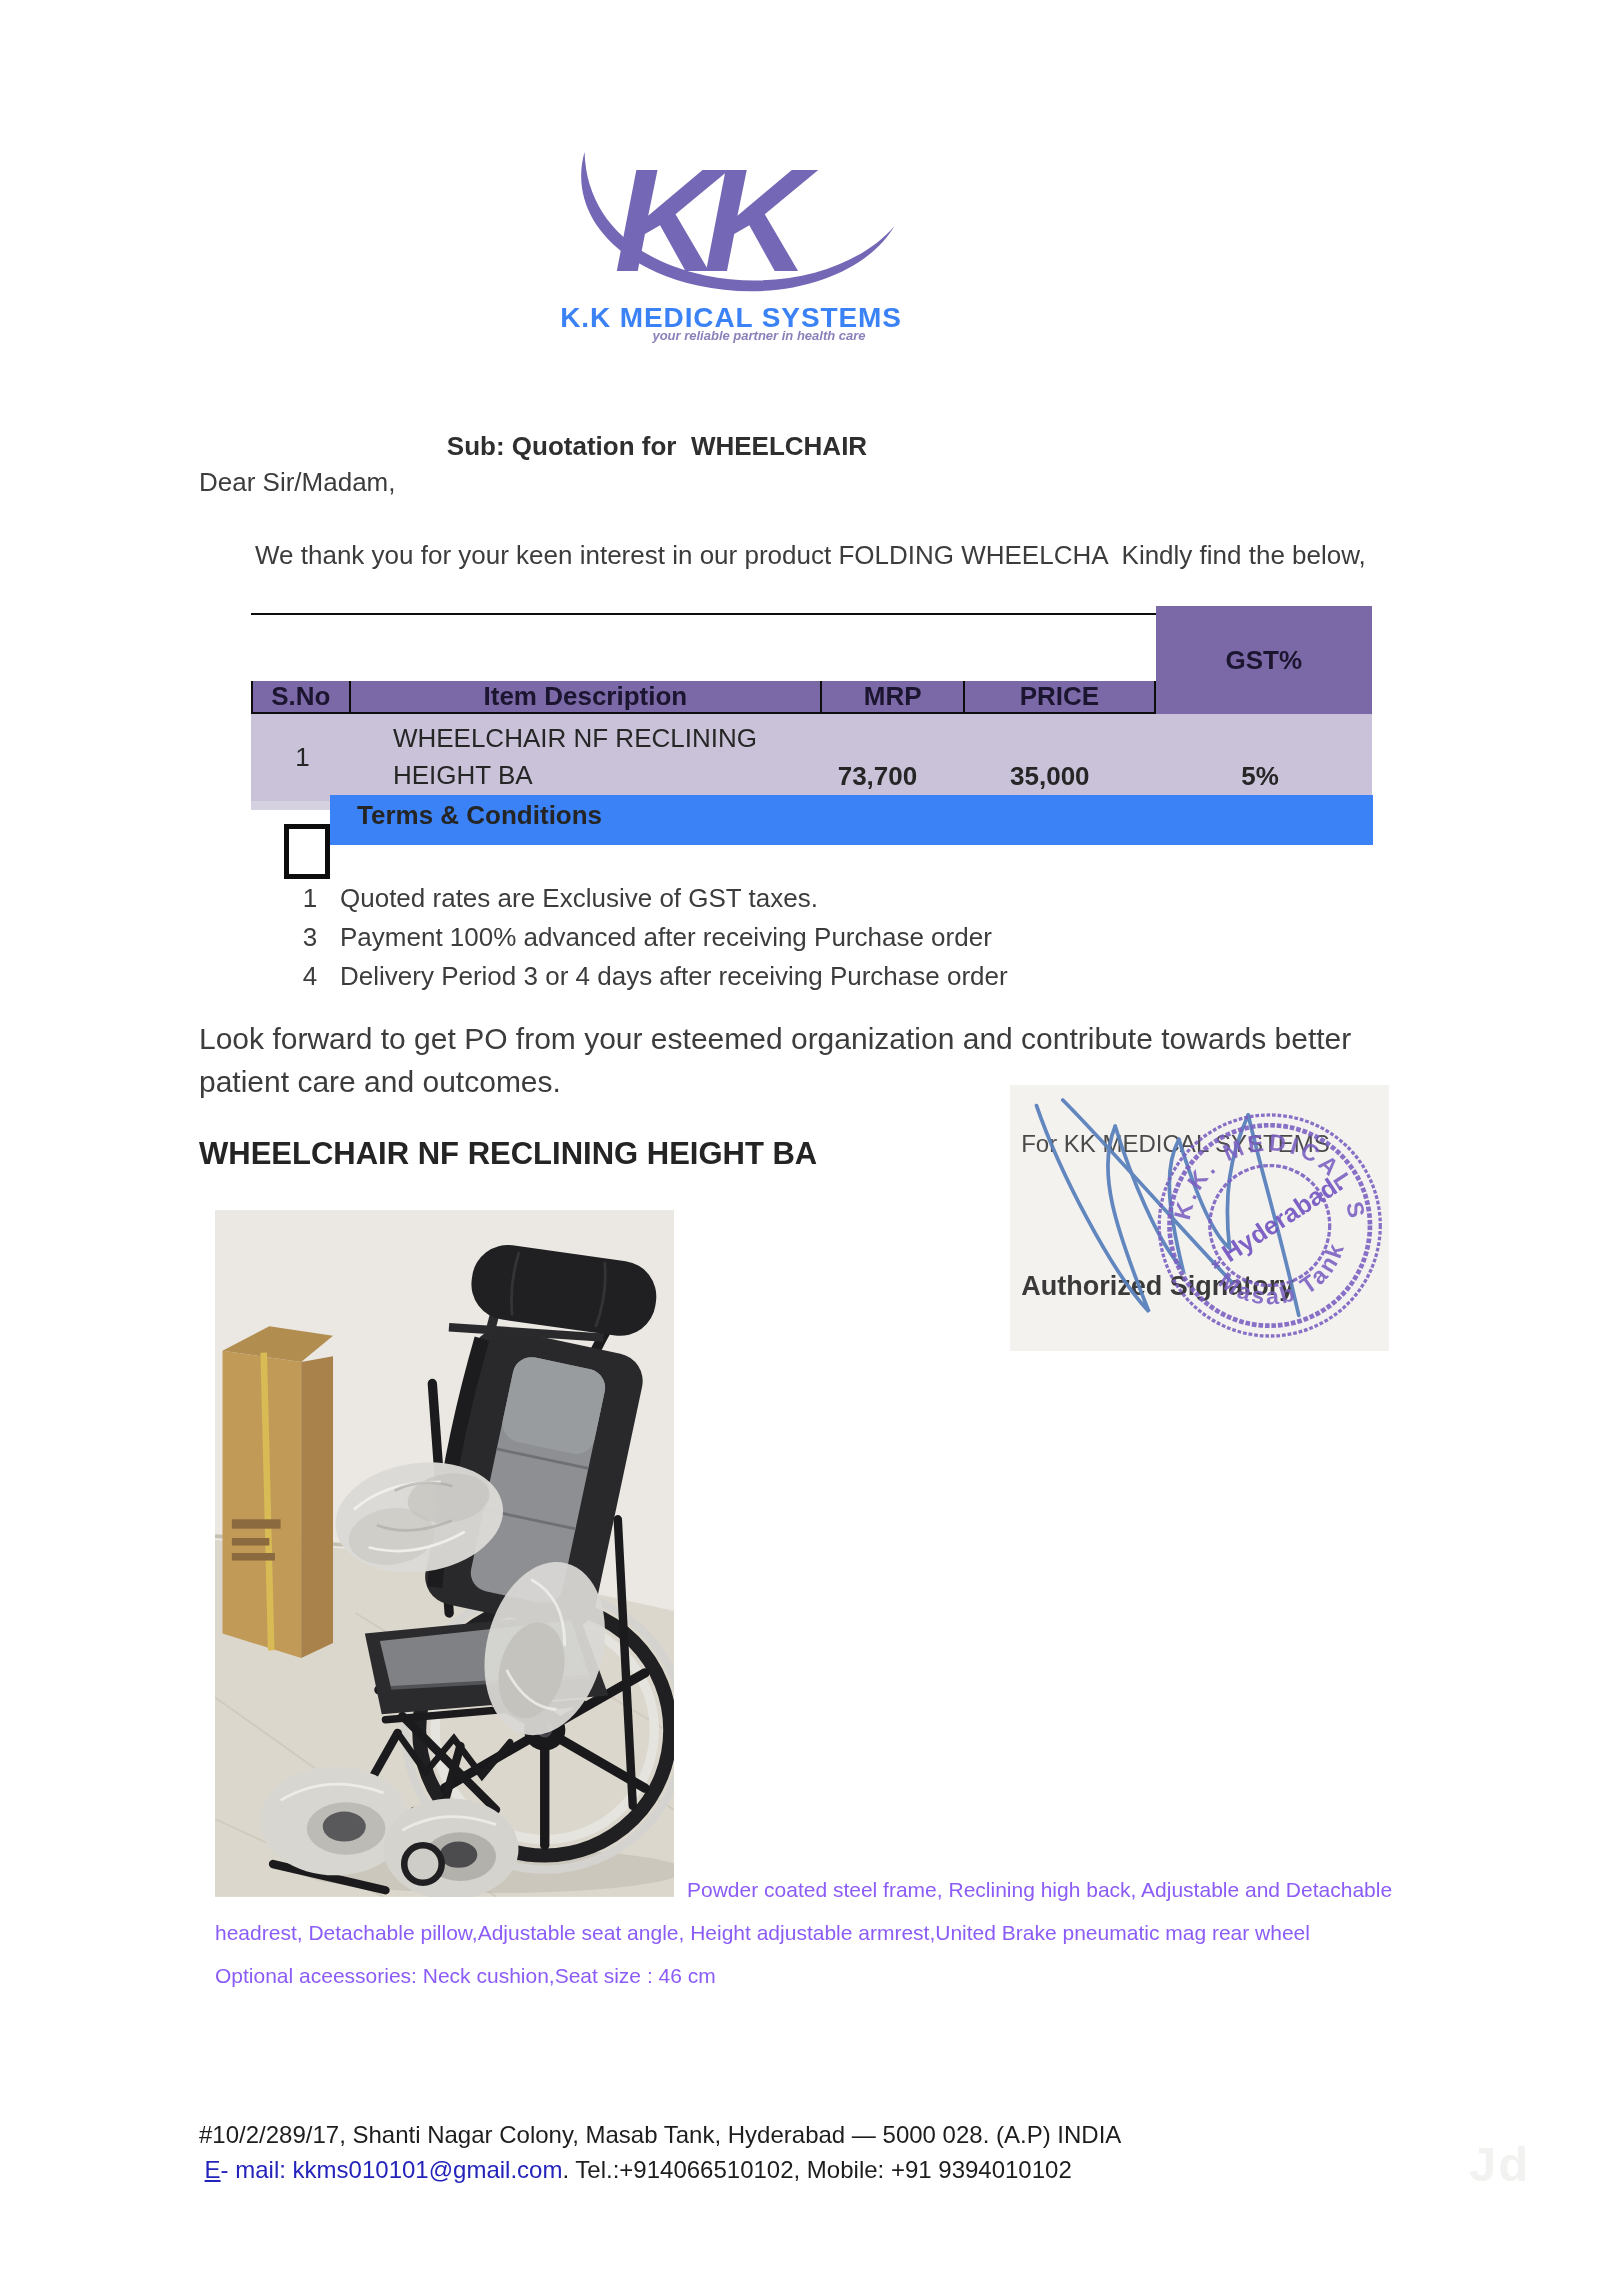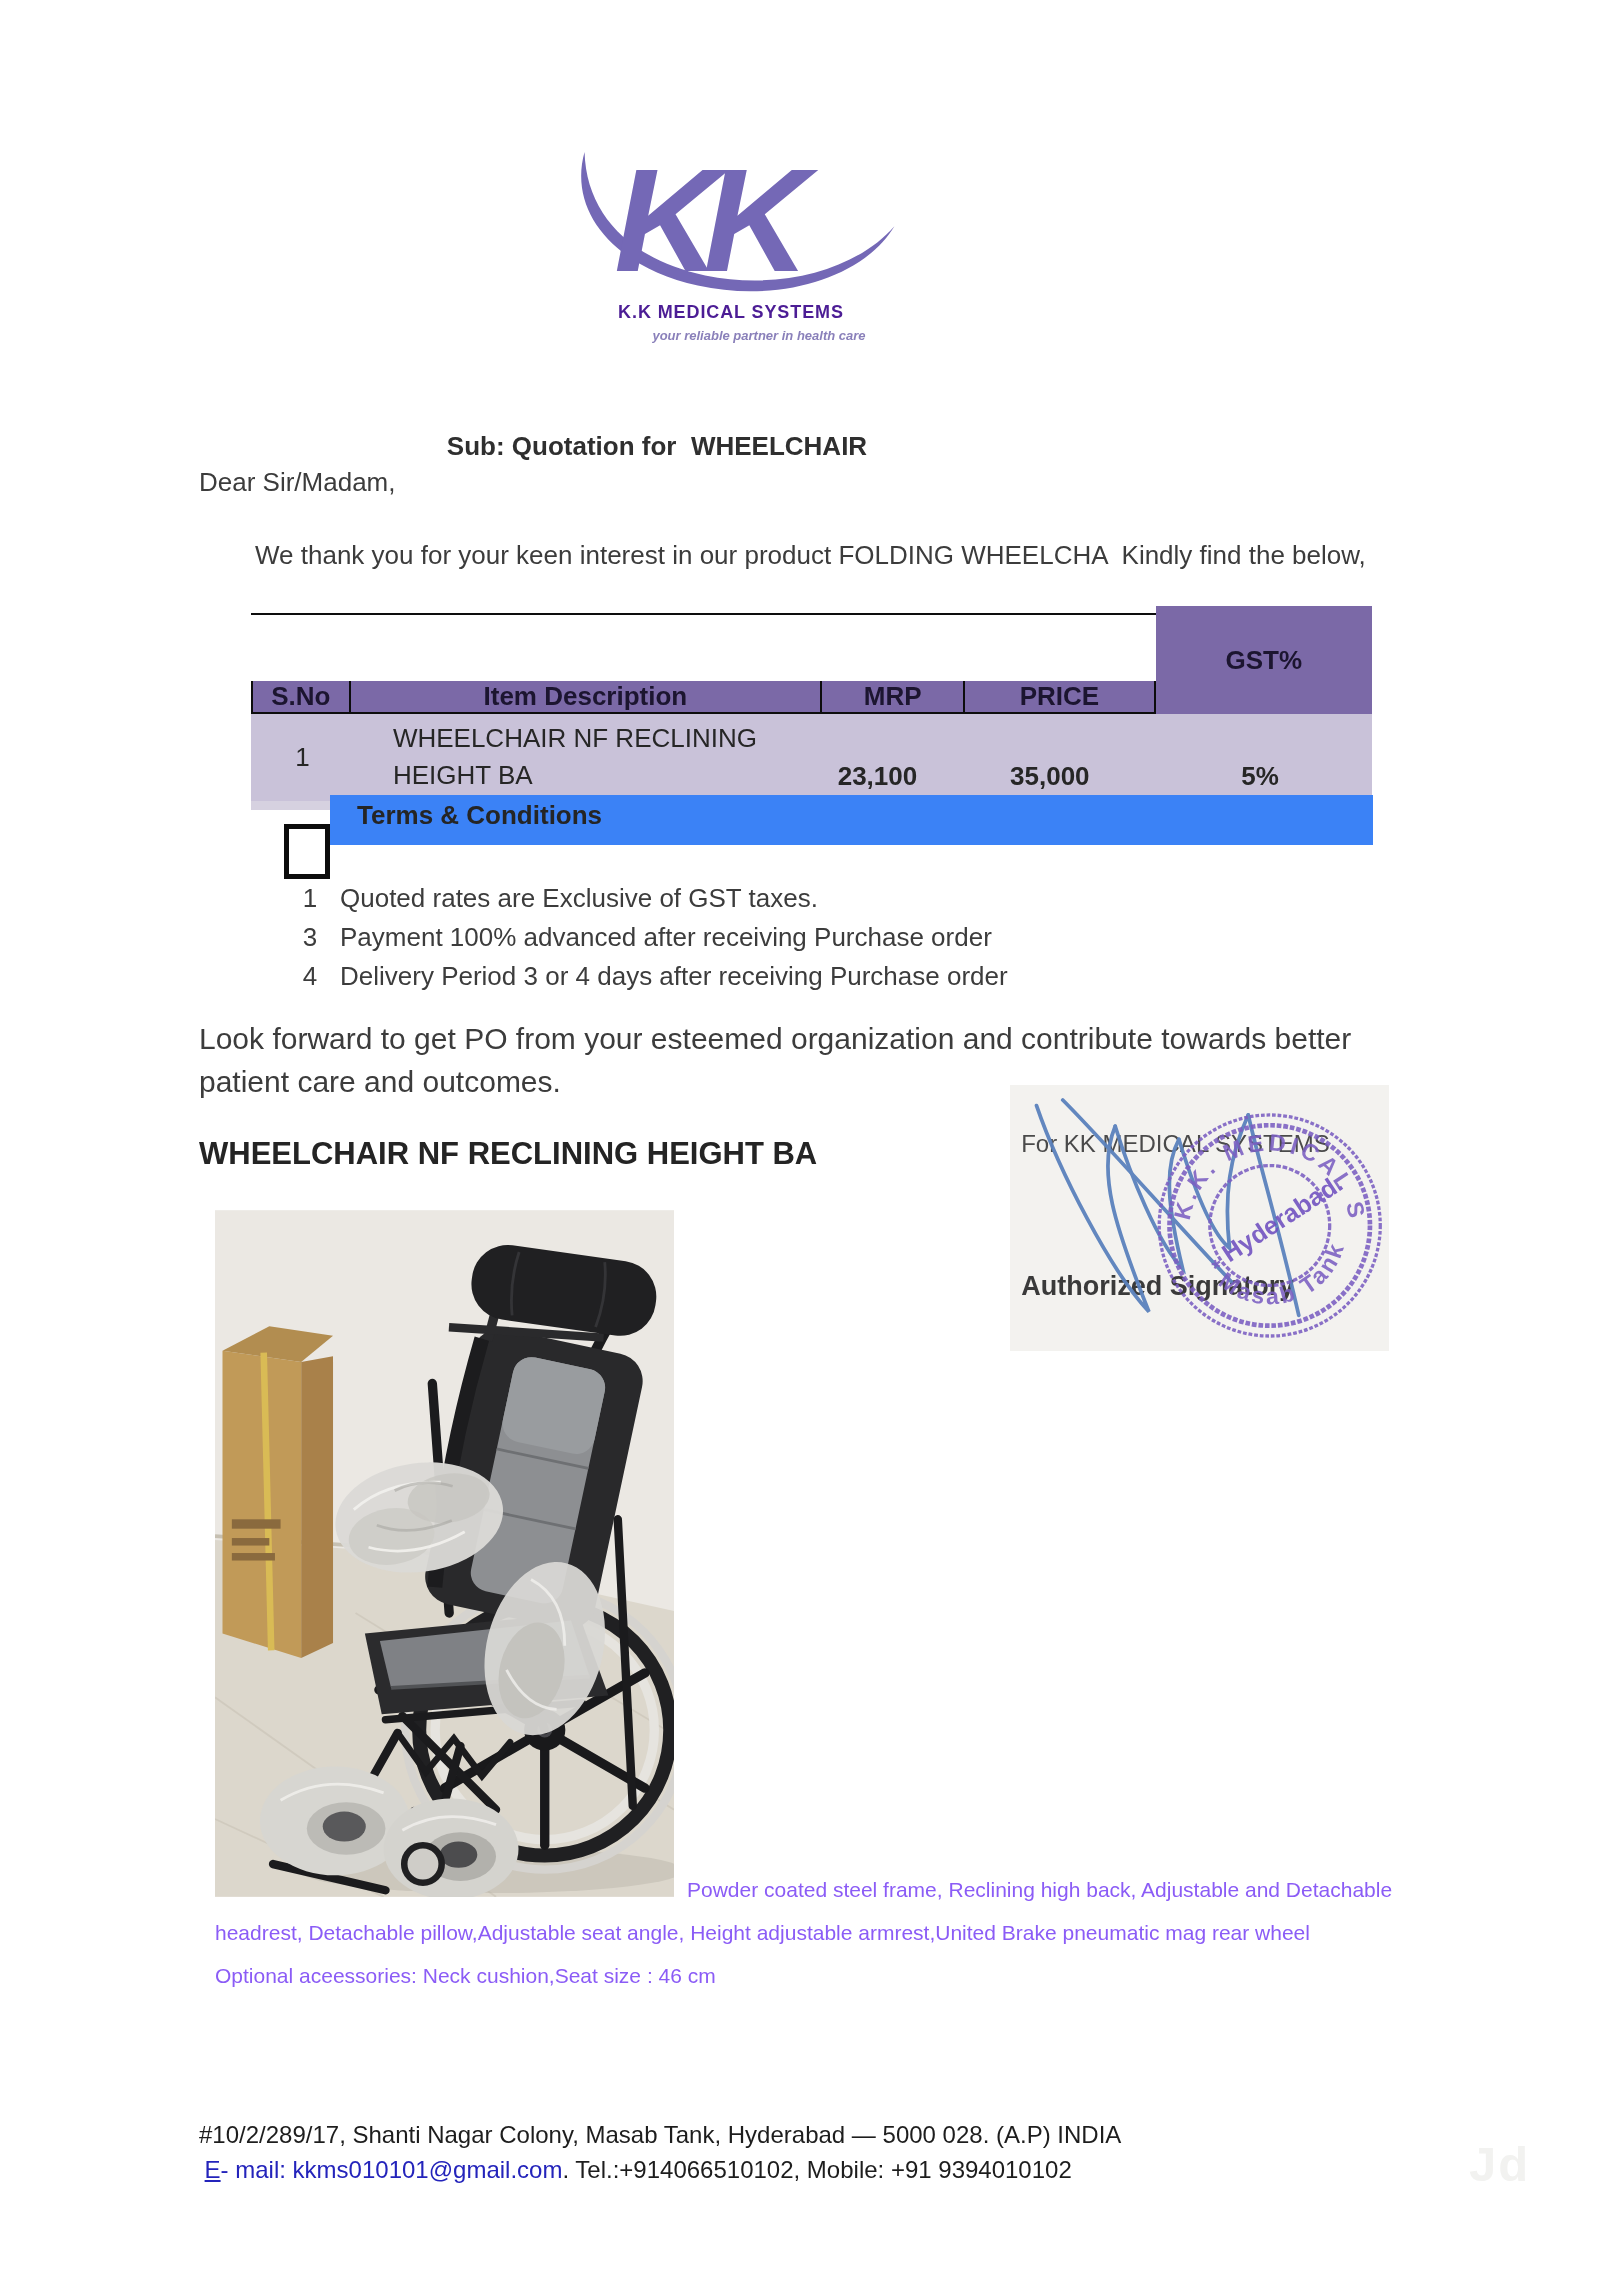--- a/index.html
+++ b/index.html
@@ -3,21 +3,21 @@
 <meta charset="utf-8">
 <style>
   * { margin:0; padding:0; box-sizing:border-box; }
   html,body { background:#ffffff; }
   body { font-family:"Liberation Sans", sans-serif; color:#3c3c3c; }
   .page { position:relative; width:1619px; height:2289px; background:#ffffff; overflow:hidden; margin:0 auto; }
 
   
   .logo-mark { position:absolute; left:555px; top:139px; width:356px; height:167px; }
   .logo-company { position:absolute; left:525px; top:302px; width:412px; text-align:center;
-                  font-size:18px; font-weight:bold; letter-spacing:0.9px; color:#4c1d95; }
+                  font-size:28px; font-weight:bold; letter-spacing:0.9px; color:#3b82f6; }
   .logo-tagline { position:absolute; left:581px; top:328px; width:356px; text-align:center;
                   font-size:13px; font-weight:bold; font-style:italic; color:#8a80ba; }
 
   
   .subject { position:absolute; left:0; top:431px; width:1314px; text-align:center;
              font-size:26px; font-weight:bold; color:#2f2f2f; white-space:pre-wrap; }
   .salutation { position:absolute; left:199px; top:467px; font-size:26px; }
   .intro { position:absolute; left:255px; top:540px; font-size:26px; white-space:pre-wrap; }
 
   
@@ -98,21 +98,21 @@
       <div class="th th-mrp">MRP</div>
       <div class="th th-price">PRICE</div>
       <div class="th th-gst">GST%</div>
     </div>
     <div class="qrow">
       <div class="td td-sno">1</div>
       <div class="td td-desc">
         <div>WHEELCHAIR NF RECLINING</div>
         <div>HEIGHT BA</div>
       </div>
-      <div class="td td-num td-mrp">23,100</div>
+      <div class="td td-num td-mrp">73,700</div>
       <div class="td td-num td-price">35,000</div>
       <div class="td td-num td-gst">5%</div>
     </div>
     <div class="qshadow"></div>
   </div>
 
   <div class="terms-check"></div>
   <div class="terms-bar">
     <div class="terms-title">Terms &amp; Conditions</div>
   </div>

